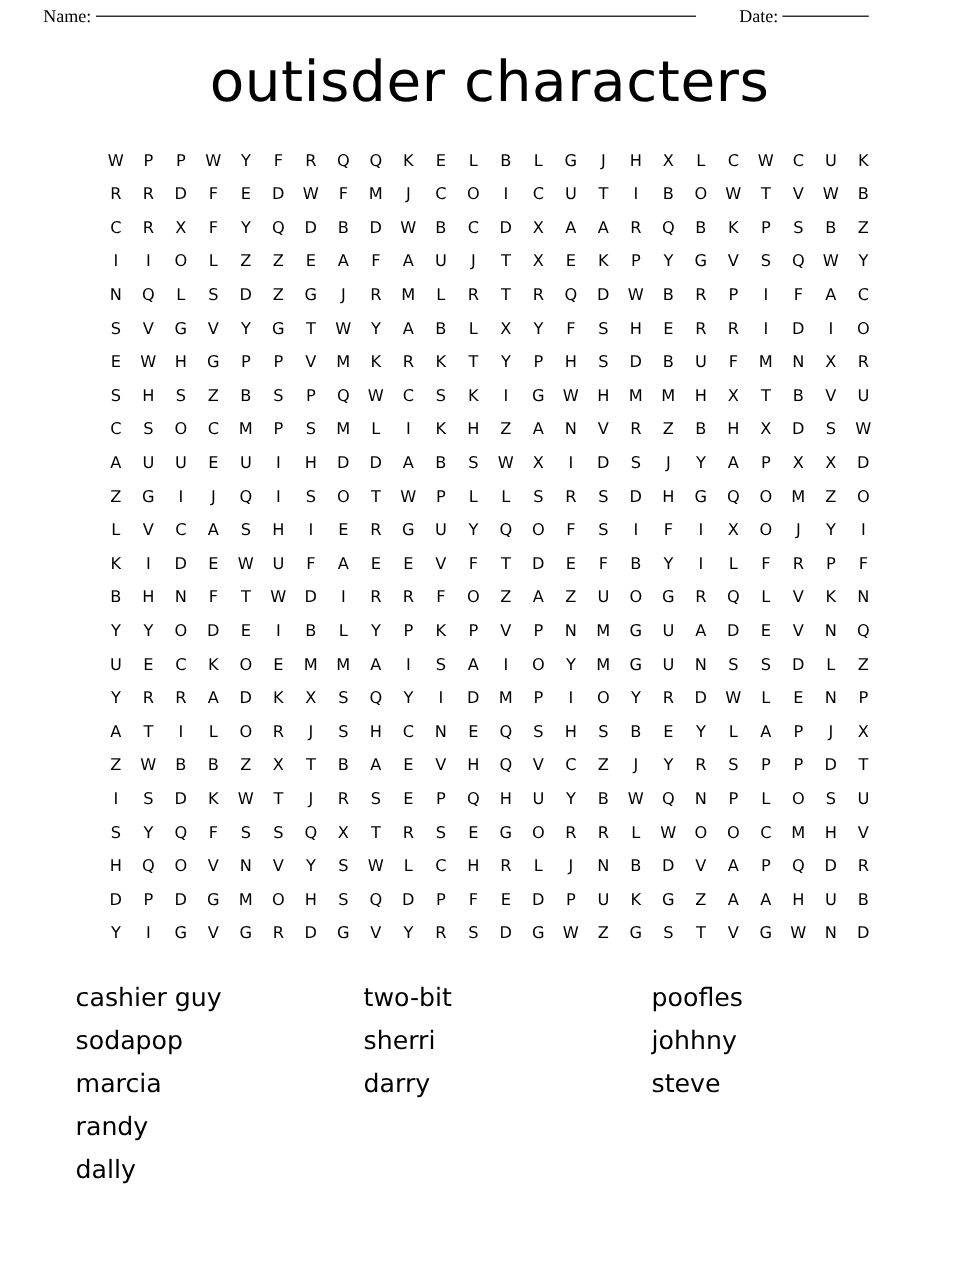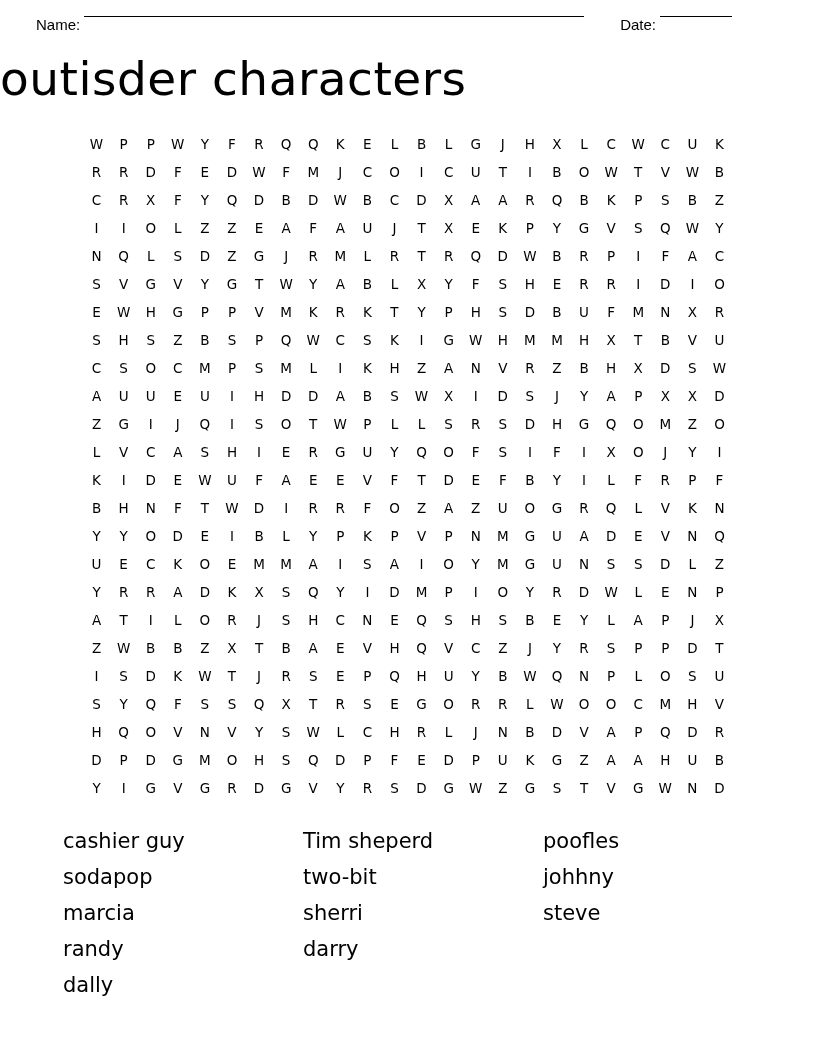--- a/index.html
+++ b/index.html
@@ -19,42 +19,42 @@
     width: 816px;
     height: 1056px;
     box-sizing: border-box;
     padding: 0;
     position: relative;
   }
 
   
   .header-row {
     display: flex;
-    align-items: flex-start;
-    padding: 16px 36px 0 36px;
-    font-family: Liberation Sans, sans-serif;
+    align-items: center;
+    padding: 6px 36px 0 36px;
+    font-family: Liberation Serif, serif;
     font-size: 15px;
     white-space: nowrap;
   }
   .header-label {
     font-size: 15px;
   }
   .header-rule {
     display: inline-block;
     border-bottom: 1px solid #000;
     height: 0;
     margin: 0 4px 3px 4px;
   }
   .name-rule { width: 500px; }
   .date-rule { width: 72px; }
   .date-label { margin-left: 32px; }
 
   
   .title {
-    text-align: left;
+    text-align: center;
     font-family: "DejaVu Sans", sans-serif;
     font-weight: 400;
     font-size: 47px;
     letter-spacing: 0.5px;
     margin: 20px 0 0 0;
     line-height: 1.1;
   }
 
   
   .grid {
@@ -687,21 +687,20 @@
 
   <div class="wordlist" id="wordlist">
       <div class="word-col">
         <div class="word">cashier guy</div>
         <div class="word">sodapop</div>
         <div class="word">marcia</div>
         <div class="word">randy</div>
         <div class="word">dally</div>
       </div>
       <div class="word-col">
-        <div class="word">Tim sheperd</div>
         <div class="word">two-bit</div>
         <div class="word">sherri</div>
         <div class="word">darry</div>
       </div>
       <div class="word-col">
         <div class="word">poofles</div>
         <div class="word">johhny</div>
         <div class="word">steve</div>
       </div>
     </div>

